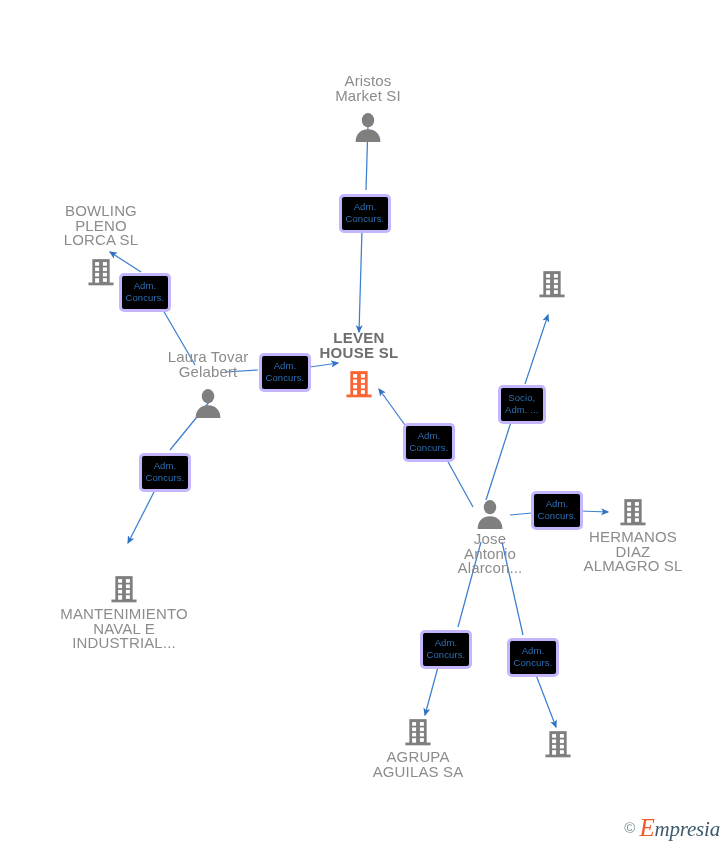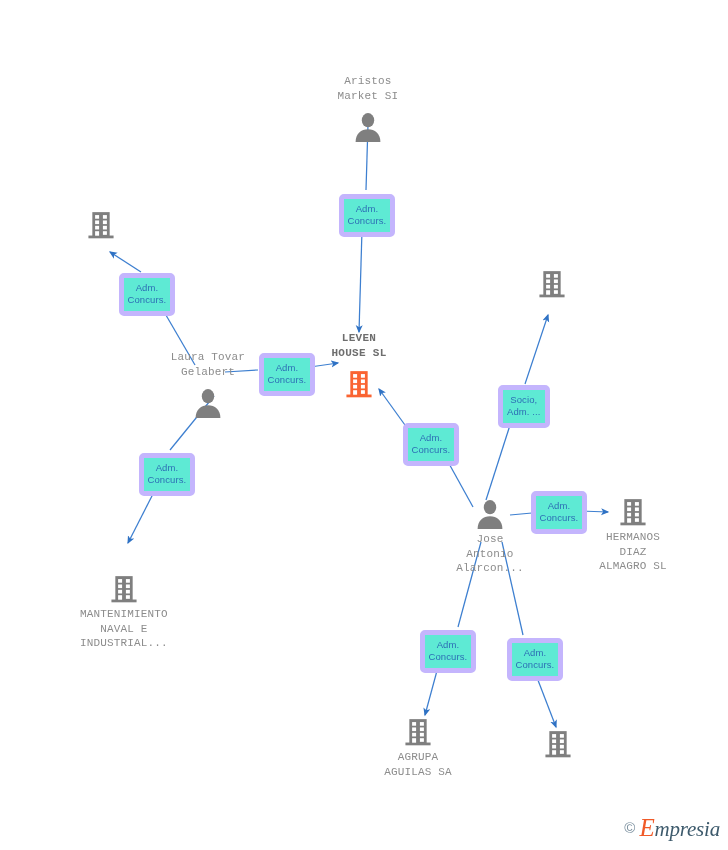--- a/index.html
+++ b/index.html
@@ -34,26 +34,25 @@
 
   
   .node {
     position: absolute;
     width: 150px;
     margin-left: -75px;
     text-align: center;
     user-select: none;
   }
   .node .node-label {
-    font-size: 11px;
+    font-size: 15px;
     line-height: 14.5px;
     color: #8c8c8c;
     letter-spacing: 0.15px;
     white-space: pre-line;
-    font-family: Liberation Mono, monospace;
   }
   .node.highlight .node-label {
     color: #6e6e6e;
     font-weight: bold;
     letter-spacing: 0.3px;
   }
   .node .icon-wrap {
     height: 36px;
     display: flex;
     align-items: flex-end;
@@ -63,23 +62,23 @@
   .node.label-bottom .node-label { margin-top: 3px; }
 
   
   .ico-building { display: block; }
   .ico-person { display: block; }
 
   
   .rel {
     position: absolute;
     box-sizing: border-box;
-    border: 5px solid #c4b5fd;
+    border: 3px solid #c4b5fd;
     border-radius: 5px;
-    background: #5eead4;
+    background: #000000;
     color: #2d6fb5;
     font-size: 9.5px;
     line-height: 12.5px;
     text-align: center;
     padding: 4px 4px 4px 4px;
     white-space: pre-line;
     letter-spacing: 0.1px;
   }
 
   
@@ -148,20 +147,23 @@
         <div class="node-label">Aristos
 Market SI</div>
         <div class="icon-wrap">
           <svg class="ico-person" width="28" height="30" viewBox="0 0 28 30" aria-hidden="true">
             <ellipse cx="14" cy="8.2" rx="6.2" ry="7.1" fill="#7f7f7f"></ellipse>
             <path d="M1.6 30 C1.6 21.4 7.2 17.2 14 17.2 C20.8 17.2 26.4 21.4 26.4 30 Z" fill="#7f7f7f"></path>
           </svg>
         </div>
       </div>
       <div class="node label-top" style="left: 101px; top: 204px;">
+        <div class="node-label">BOWLING
+PLENO
+LORCA SL</div>
         <div class="icon-wrap">
           <svg class="ico-building" width="26" height="28" viewBox="0 0 30 32" aria-hidden="true">
             <rect x="5" y="0" width="20" height="28" fill="#7f7f7f"></rect>
             <rect x="0.5" y="27" width="29" height="3.2" fill="#7f7f7f"></rect>
             <rect x="8.2" y="3.4" width="4.6" height="4.2" fill="#ffffff"></rect>
             <rect x="17.2" y="3.4" width="4.6" height="4.2" fill="#ffffff"></rect>
             <rect x="8.2" y="9.6" width="4.6" height="4.2" fill="#ffffff"></rect>
             <rect x="17.2" y="9.6" width="4.6" height="4.2" fill="#ffffff"></rect>
             <rect x="8.2" y="15.8" width="4.6" height="4.2" fill="#ffffff"></rect>
             <rect x="17.2" y="15.8" width="4.6" height="4.2" fill="#ffffff"></rect>

